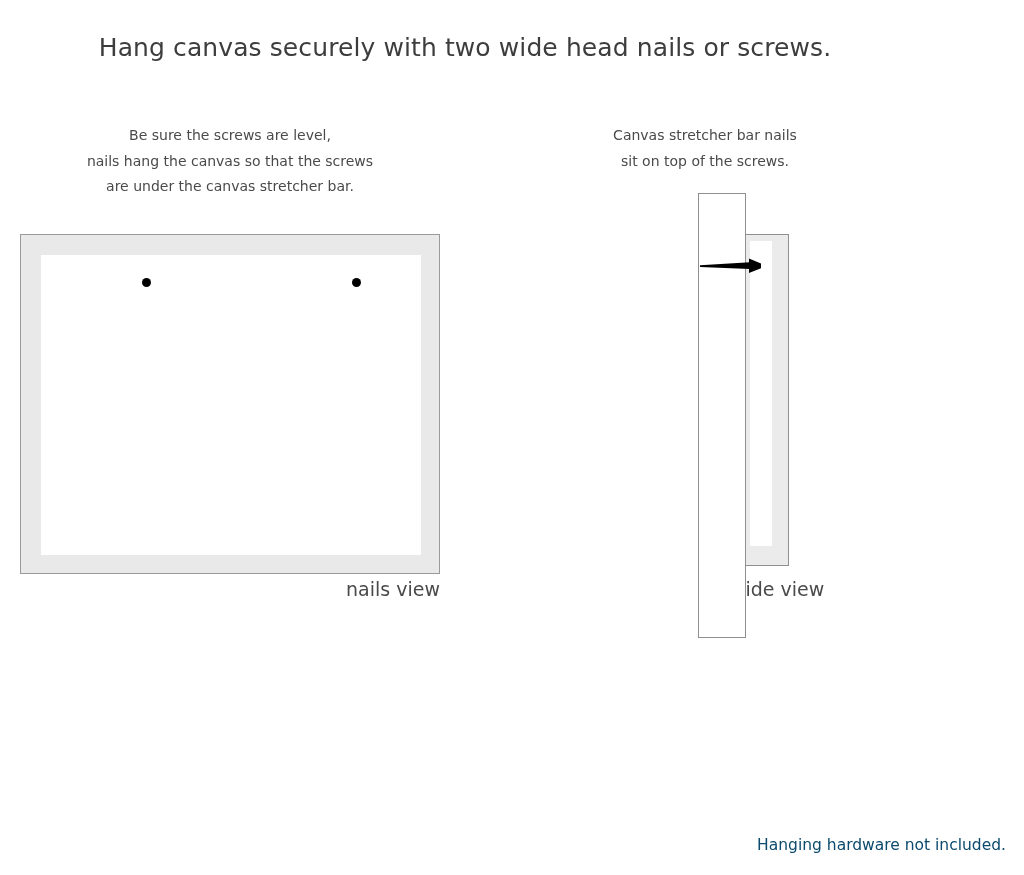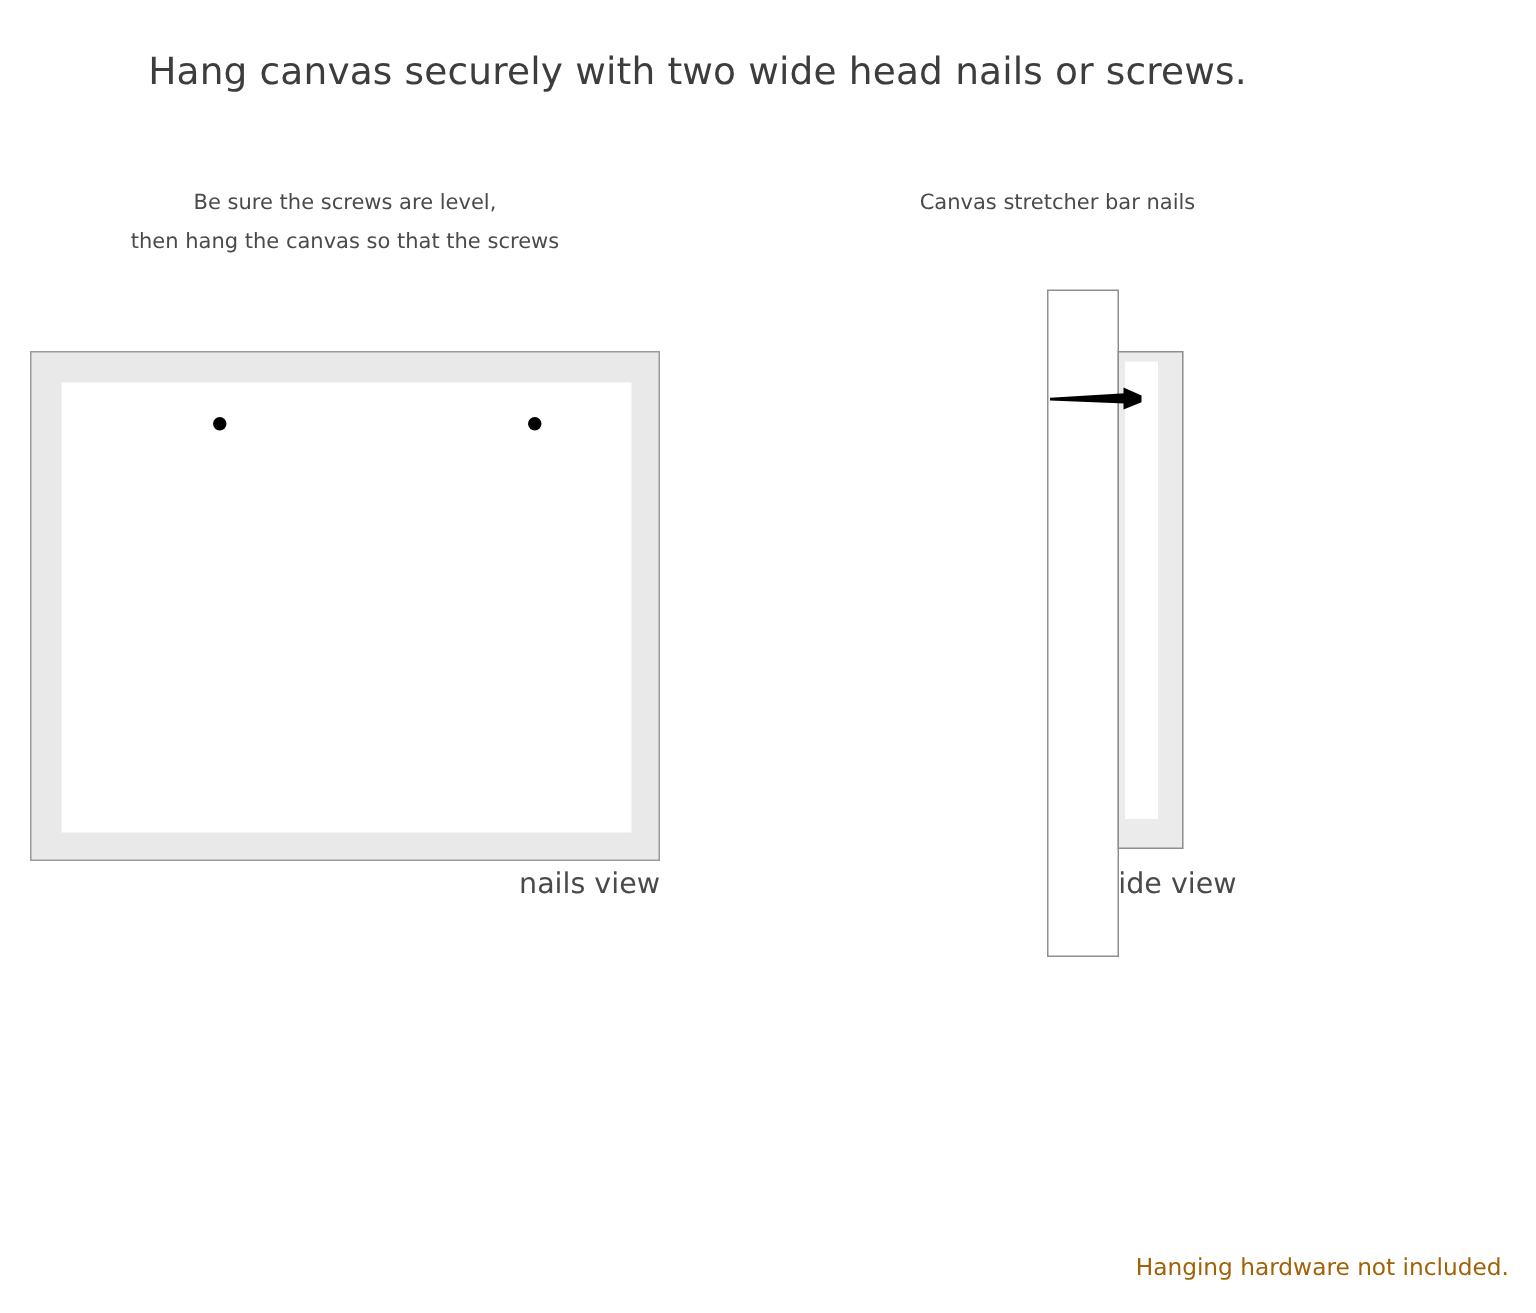--- a/index.html
+++ b/index.html
@@ -148,48 +148,50 @@
 
   
   .footer-note {
     position: absolute;
     right: 18px;
     top: 818px;
     width: 420px;
     text-align: right;
     font-size: 15.5px;
     line-height: 22px;
-    color: #a16207;
+    color: #0c4a6e;
     white-space: nowrap;
   }
   .footer-note .line { display: block; }
 </style>
 </head>
 <body>
 
 <div id="page">
 
   <div class="headline">Hang canvas securely with two wide head nails or screws.</div>
 
   <div class="caption caption-left">
     <span class="line">Be sure the screws are level,</span>
-    <span class="line">then hang the canvas so that the screws</span>
+    <span class="line">nails hang the canvas so that the screws</span>
+    <span class="line">are under the canvas stretcher bar.</span>
   </div>
 
   <div class="front-view">
     <div class="front-inner">
       <span class="screw-dot dot-left"></span>
       <span class="screw-dot dot-right"></span>
     </div>
   </div>
 
   <div class="view-label label-front">nails view</div>
 
   <div class="caption caption-right">
     <span class="line">Canvas stretcher bar nails</span>
+    <span class="line">sit on top of the screws.</span>
   </div>
 
   <div class="side-view">
     <div class="wall-plane"></div>
     <div class="stretcher-bar">
       <div class="stretcher-inner"></div>
     </div>
     <svg class="side-screw" viewBox="0 0 90 30">
 
       <polygon points="10,14.2 60,11.2 60,18.0 10,16.0" fill="#000000"></polygon>

